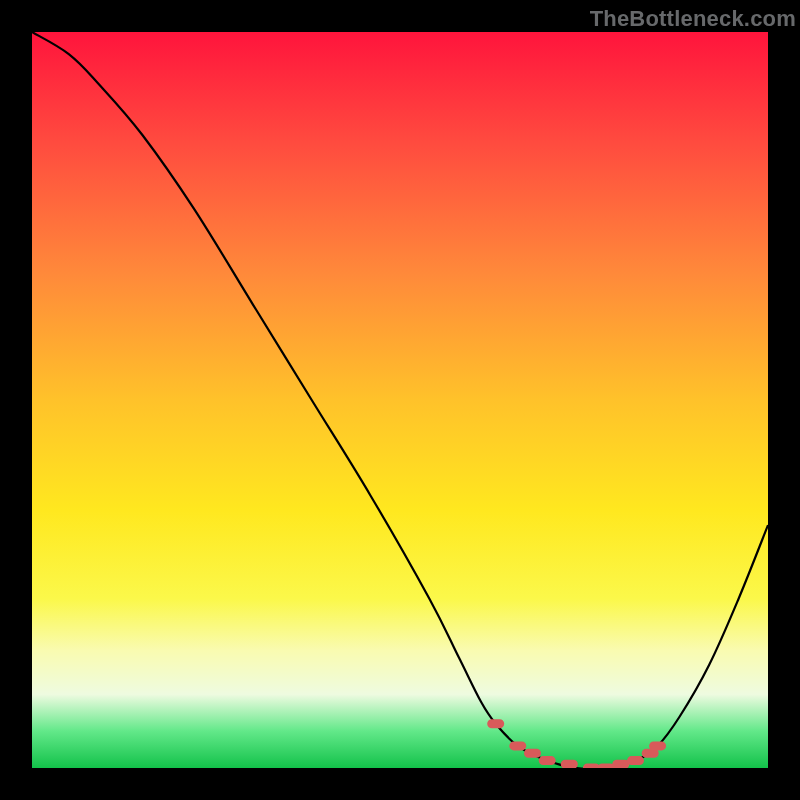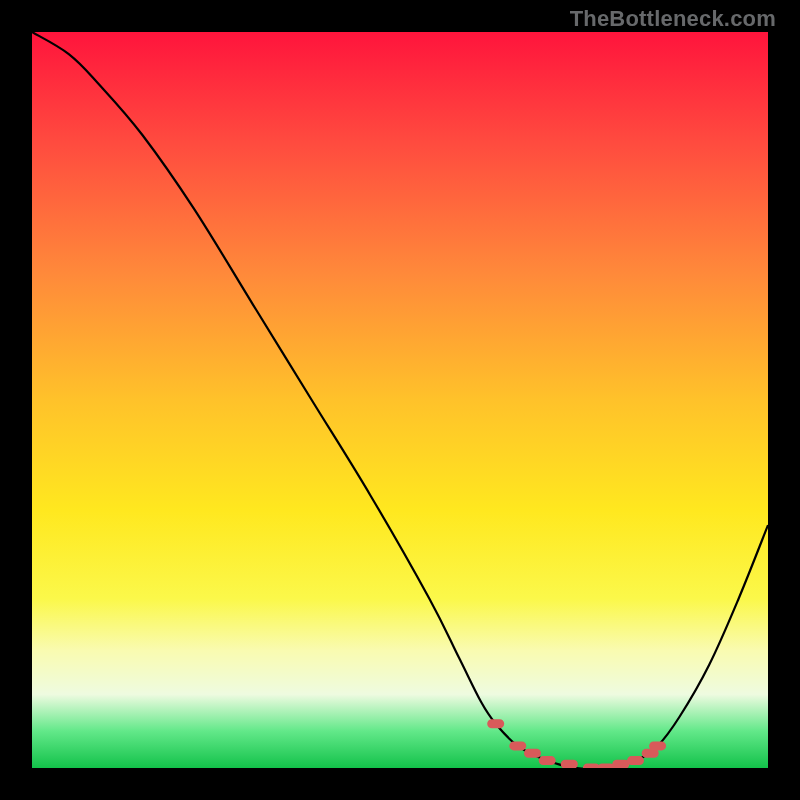--- a/index.html
+++ b/index.html
@@ -1,21 +1,21 @@
 <!DOCTYPE html>
 <html><head>
 <meta charset="utf-8">
 <style>
   * { margin: 0; padding: 0; box-sizing: border-box; }
   html, body { width: 800px; height: 800px; overflow: hidden; background: #000; }
   .root { position: relative; width: 800px; height: 800px; background: #000; }
   .watermark {
     position: absolute;
     top: 6px;
-    right: 24px;
+    right: 4px;
     font-family: Arial, Helvetica, sans-serif;
     font-size: 22px;
     font-weight: 600;
     color: #67696b;
     letter-spacing: 0.2px;
   }
   .plot-area {
     position: absolute;
     left: 32px;
     top: 32px;

